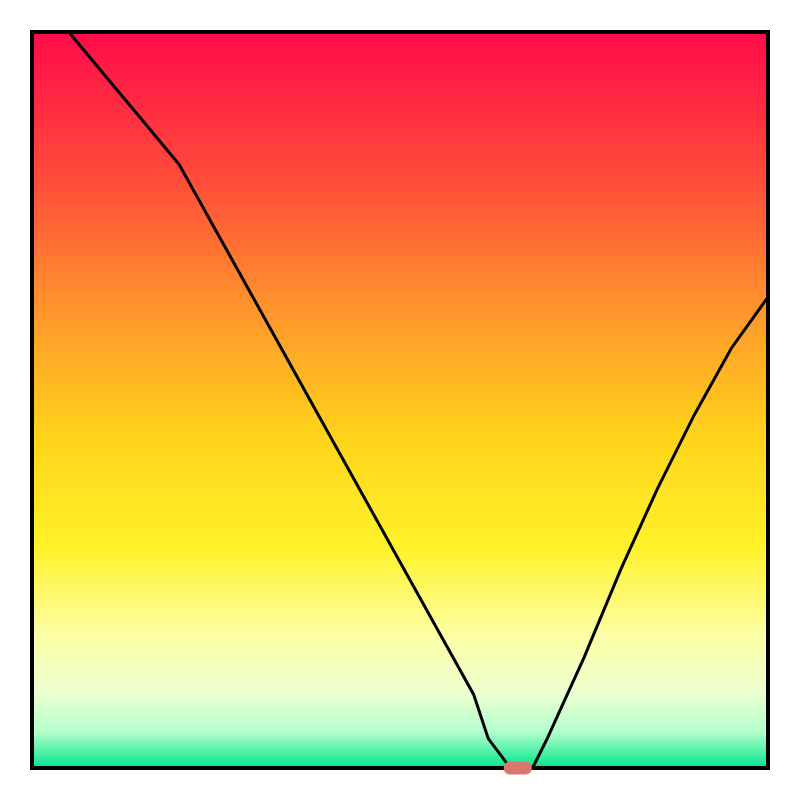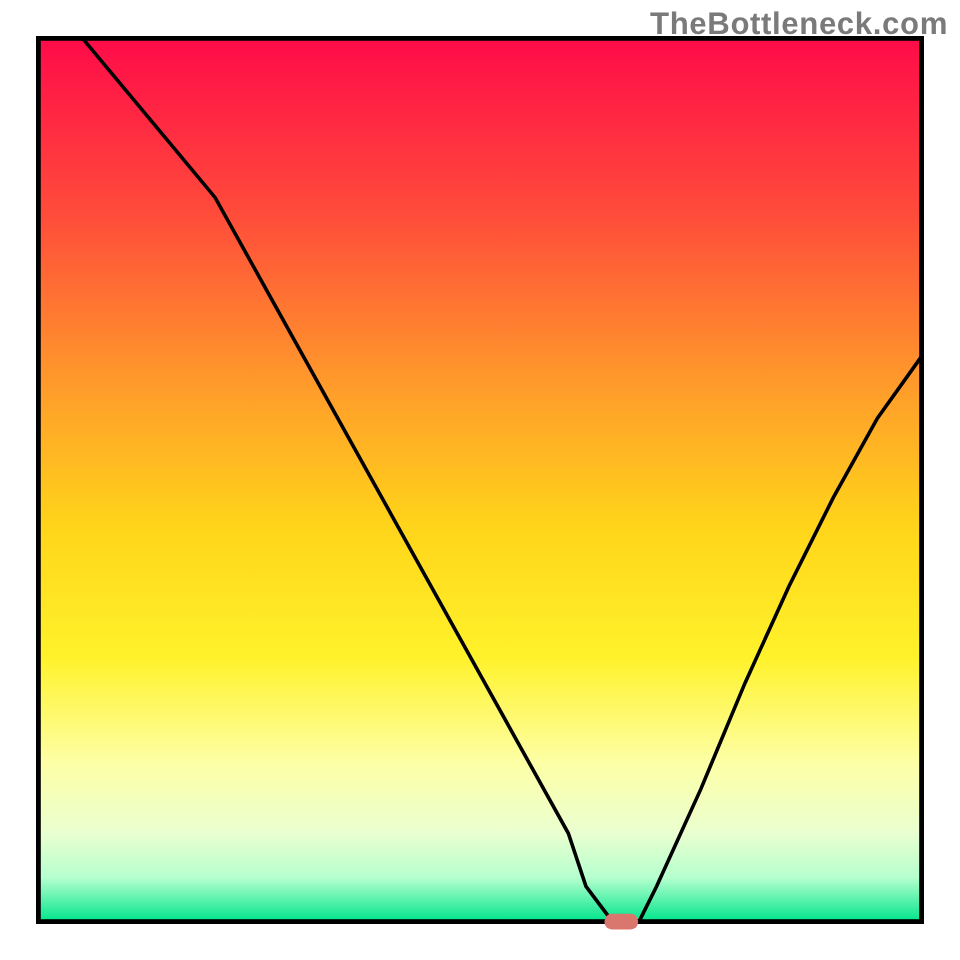--- a/index.html
+++ b/index.html
@@ -49,14 +49,13 @@
     </defs>
 
     <rect id="plot-bg" fill="url(#bg-grad)" x="32" y="32" width="736" height="736"></rect>
 
     <rect id="plot-frame" fill="none" stroke="#000000" stroke-width="4" x="32" y="32" width="736" height="736"></rect>
 
     <path id="curve" fill="none" stroke="#000000" stroke-width="3" d="M68.8 32.0 L105.6 76.2 L142.4 120.3 L179.2 164.5 L216.0 230.7 L252.8 297.0 L289.6 363.2 L326.4 429.4 L363.2 495.7 L400.0 561.9 L436.8 628.2 L473.6 694.4 L488.3 738.6 L510.4 768.0 L532.5 768.0 L547.2 738.6 L584.0 657.6 L620.8 569.3 L657.6 488.3 L694.4 414.7 L731.2 348.5 L768.0 297.0 "></path>
 
     <rect id="marker" rx="6" ry="6" x="503.76" y="761.5" width="28" height="13" fill="#d9776e"></rect>
   </svg>
-  <div class="watermark">TheBottleneck.com</div>
 </div>
 
 </body></html>

